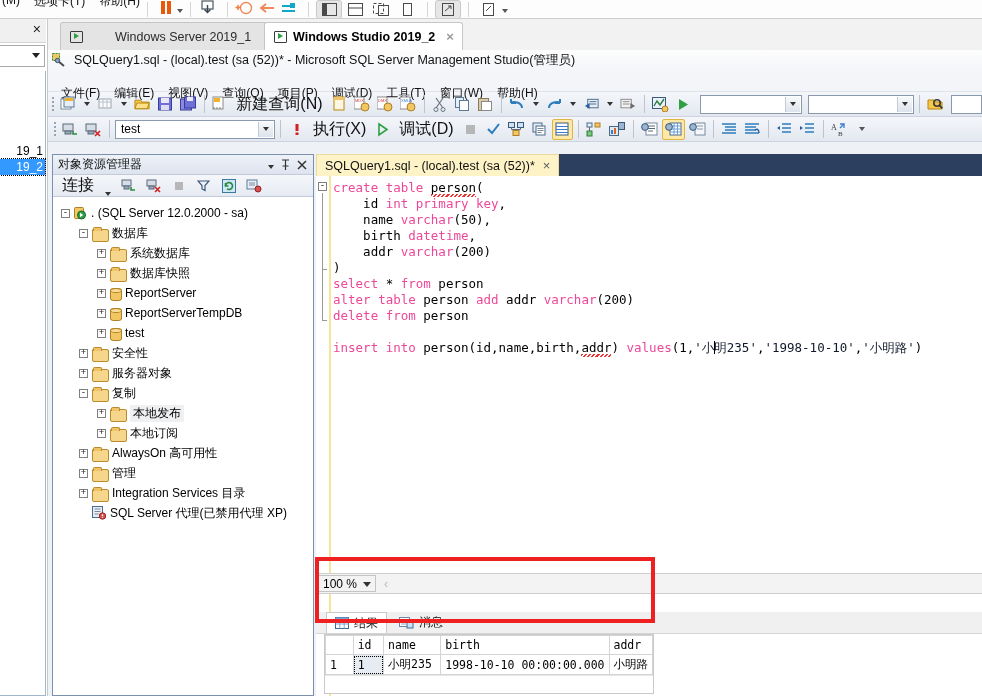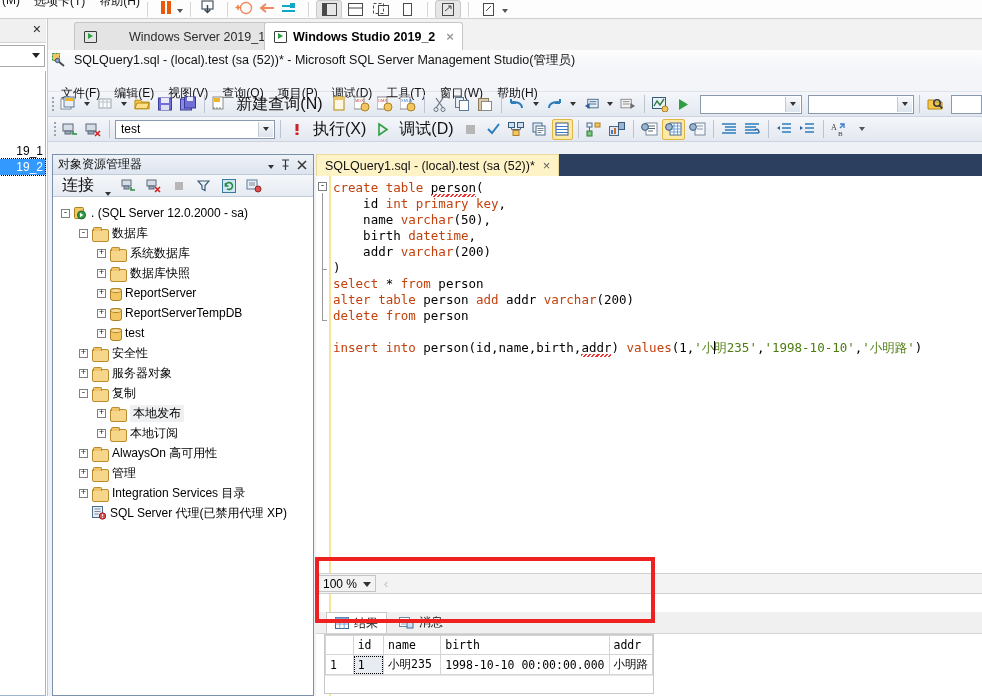--- a/index.html
+++ b/index.html
@@ -213,22 +213,22 @@
   }
   .ed-gutter {
     position:absolute; left:0; top:0; width: 15px; bottom: 0;
     background:#fff; border-right: 2px solid #f5e59a;
   }
   .code {
     position:absolute; left: 17px; top: 4px; right:0;
     font-family: "DejaVu Sans Mono", "Liberation Mono", monospace;
     font-size: 12.5px; line-height: 16px; white-space: pre; color:#000;
   }
-  .kw { color:#c2410c; }
-  .str { color:#4d7c0f; }
+  .kw { color:#ec4899; }
+  .str { color:#0f172a; }
   .sq { position:relative; }
   .sq::after{
     content:""; position:absolute; left:0; right:0; bottom:-2px; height:3px;
     background: repeating-linear-gradient(135deg,#e33 0 1.5px, transparent 1.5px 3px);
   }
   .caret-ins { display:inline-block; width:1px; height:13px; background:#000; vertical-align:-2px; margin:0 -0.5px; }
   .foldbox {
     display:inline-flex; width:9px;height:9px;border:1px solid #808080;background:#fff;
     align-items:center;justify-content:center;font-size:9px;line-height:7px;color:#222;
     position:absolute; left: 2px; font-family:"Liberation Mono", monospace;
@@ -366,21 +366,21 @@
     <div class="vm-left-combo">
       <span class="cv"></span>
     </div>
     <div class="vm-left-tree">
       <div class="vm-tree-item">19_1</div>
       <div class="vm-tree-item sel">19_2</div>
     </div>
   </div>
 
   <div class="vm-tabbar">
-    <div class="vm-tab" style="left:26px;gap:32px;">
+    <div class="vm-tab" style="left:12px;gap:32px;">
       <span class="vmmon"></span>
       <span>Windows Server 2019_1</span>
       <span class="tabx">×</span>
     </div>
     <div class="vm-tab active" style="left:216px;">
       <span class="vmmon"></span>
       <span>Windows Studio 2019_2</span>
       <span class="tabx">×</span>
     </div>
   </div>

